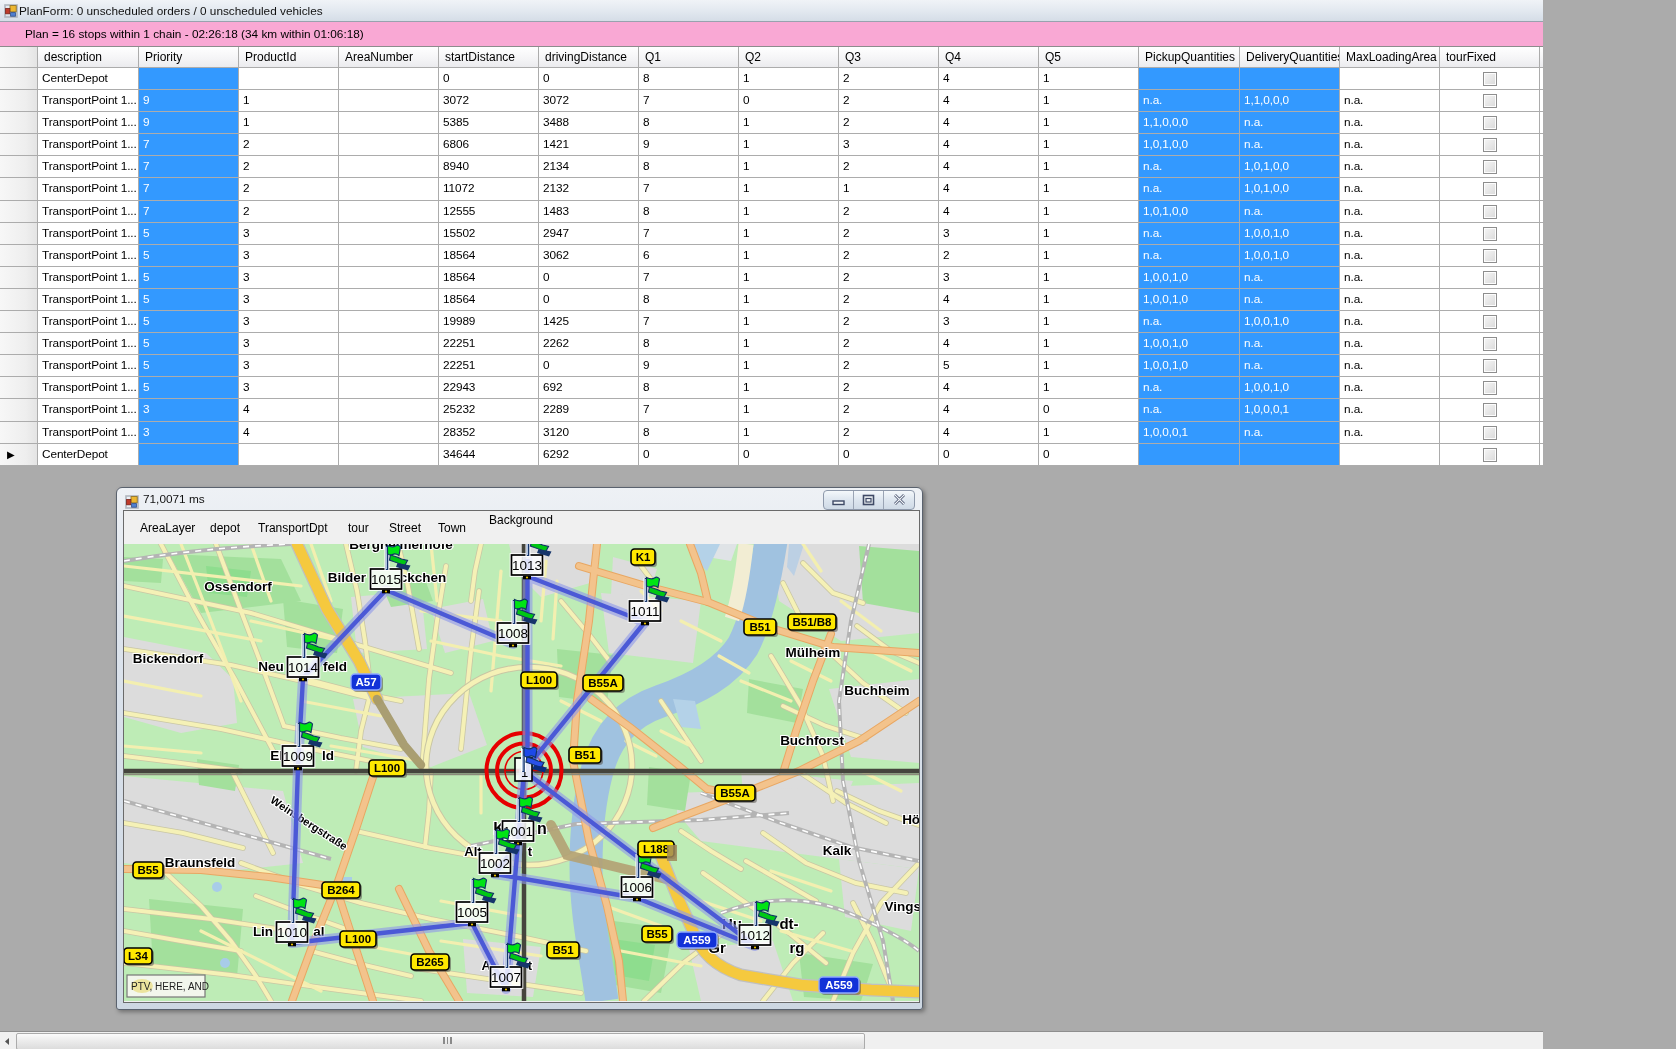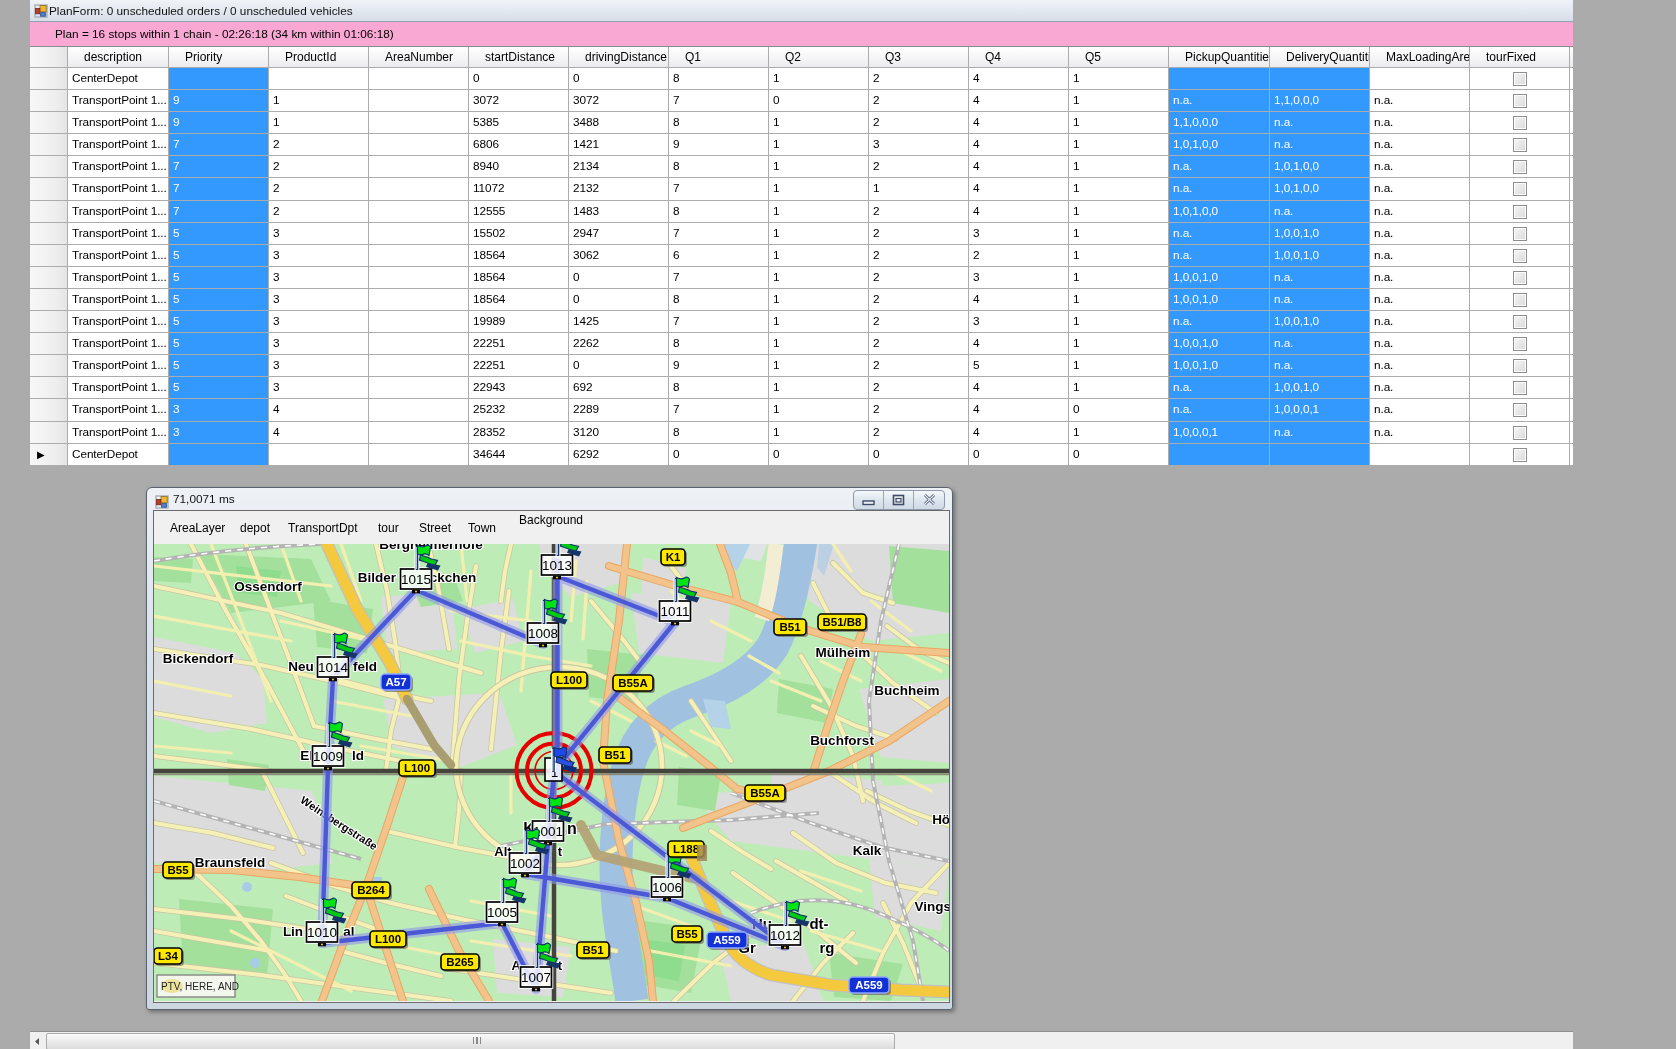--- a/index.html
+++ b/index.html
@@ -1,37 +1,37 @@
 <!DOCTYPE html>
 <html><head><meta charset="utf-8">
 <style>
 html,body{margin:0;padding:0;}
 body{width:1676px;height:1049px;overflow:hidden;background:#ababab;
   font-family:"Liberation Sans",sans-serif;position:relative;}
-#root{position:absolute;left:0;top:0;width:1543px;height:1049px;overflow:hidden;margin-left:30px;}
+#root{position:absolute;left:0;top:0;width:1543px;height:1049px;overflow:hidden;}
 
 .tbar{position:absolute;left:0;top:0;width:1676px;height:21px;
   background:linear-gradient(#f0f3f7,#e3e9f0 50%,#d5dde7);border-bottom:1px solid #98a2ae;}
 .tbar .ttl{position:absolute;left:19px;top:4px;font-size:11.8px;color:#111;}
 .wicon{position:absolute;width:14px;height:14px;}
 
 .capgrp{position:absolute;display:flex;height:18px;border:1px solid #8e99ab;border-top:none;
   border-radius:0 0 5px 5px;background:linear-gradient(#f4f8fb,#dfe7f0 45%,#cfdae6);overflow:hidden;}
 .capb{width:31px;height:100%;position:relative;border-right:1px solid #9aa4b4;}
 .capb:last-child{border-right:none;width:33px;}
 
 .planbar{position:absolute;left:0;top:22px;width:1676px;height:24px;background:#f9a8d4;}
 .planbar span{position:absolute;left:25px;top:5px;font-size:11.8px;color:#000;}
 
 .grid{position:absolute;left:0;top:46px;display:grid;background:#acacac;gap:1px;
   border-top:1px solid #8c8c8c;border-bottom:1px solid #acacac;
   grid-template-columns:37px 100px 99px 99px 99px 99px 99px 99px 99px 99px 99px 99px 100px 99px 99px 99px 99px 99px;
   grid-template-rows:20px repeat(18,21.1px);}
 .hc{background:linear-gradient(#ffffff,#f4f4f6 60%,#ebebee);font-size:12px;color:#000;
-  padding-left:16px;line-height:20px;white-space:nowrap;overflow:hidden;}
+  padding-left:6px;line-height:20px;white-space:nowrap;overflow:hidden;}
 .c{background:#fff;font-size:11.8px;letter-spacing:-0.1px;color:#000;padding-left:4px;line-height:21px;
   white-space:nowrap;overflow:hidden;}
 .c.b{background:#3399ff;color:#fff;}
 .rh{background:linear-gradient(90deg,#f7f7f7,#eeeeee 70%,#e4e4e4);padding-left:0;}
 .arr{display:block;margin-left:7px;font-size:10px;color:#000;line-height:21px;}
 .c.cb{padding-left:0;text-align:center;}
 .chk{display:inline-block;width:12px;height:12px;margin-top:4px;border:1px solid #8e8e8e;
   background:linear-gradient(135deg,#f6f6f6,#d9d9d9);box-shadow:inset 0 0 0 1px #fdfdfd;}
 </style></head>
 <body>

